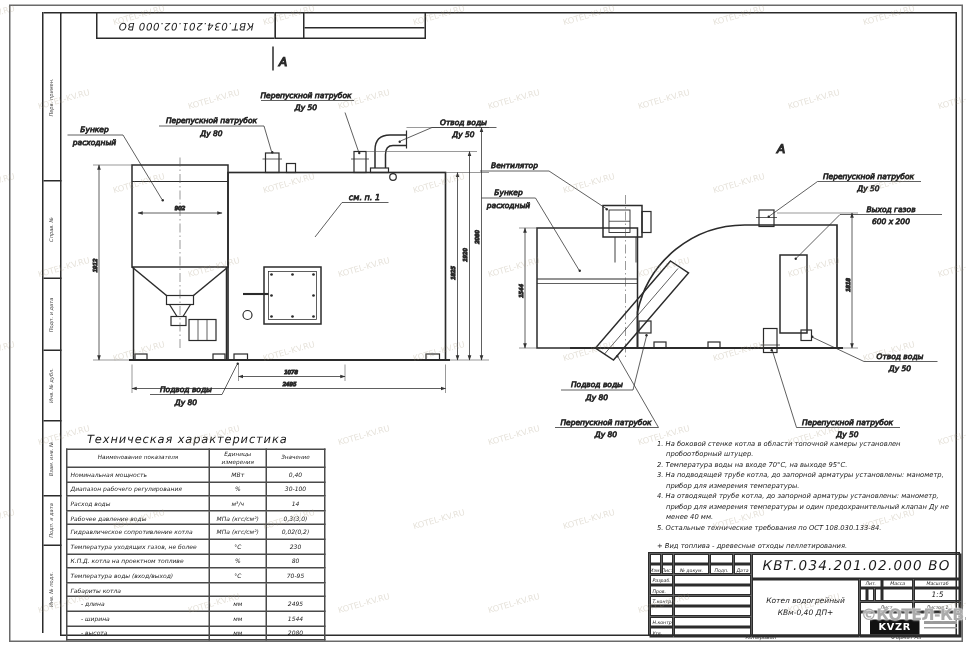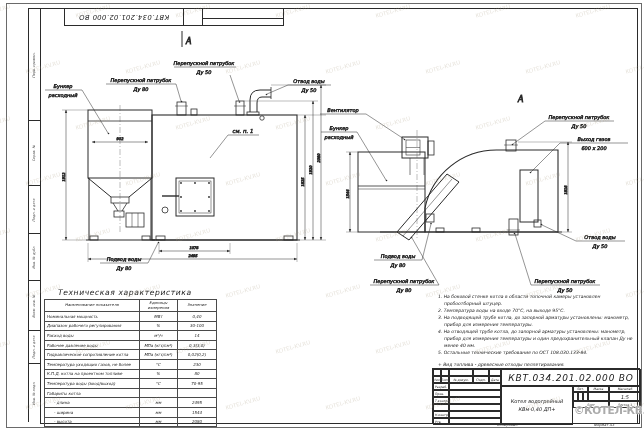--- a/index.html
+++ b/index.html
@@ -487,19 +487,24 @@
     <div class="cell lbl" style="left:155px;top:17px;width:21px;height:6px;">Масса</div>
     <div class="cell lbl" style="left:176px;top:17px;width:32px;height:6px;">Масштаб</div>
     <div class="cell" style="left:140px;top:23px;width:5px;height:9px;"></div>
     <div class="cell" style="left:145px;top:23px;width:5px;height:9px;"></div>
     <div class="cell" style="left:150px;top:23px;width:5px;height:9px;"></div>
     <div class="cell" style="left:155px;top:23px;width:21px;height:9px;"></div>
     <div class="cell scale" style="left:176px;top:23px;width:32px;height:9px;">1:5</div>
     <div class="cell lbl" style="left:140px;top:32px;width:36px;height:7px;">Лист</div>
     <div class="cell lbl" style="left:176px;top:32px;width:32px;height:7px;">Листов 1</div>
 
+    <div class="cell" style="left:140px;top:39px;width:68px;height:17px;">
+      <div class="logo">KVZR</div>
+      <div class="org-bar" style="left:42px;top:5px;width:22px;"></div>
+      <div class="org-bar" style="left:42px;top:8.5px;width:22px;"></div>
+    </div>
   </div>
 
   <div class="below-frame" style="left:497px;">Копировал</div>
   <div class="below-frame" style="left:594px;">Формат А3</div>
 
   <div class="copyright">©КОТЕЛ-КВ.РФ2021</div>
 </div>
 
 </body></html>

